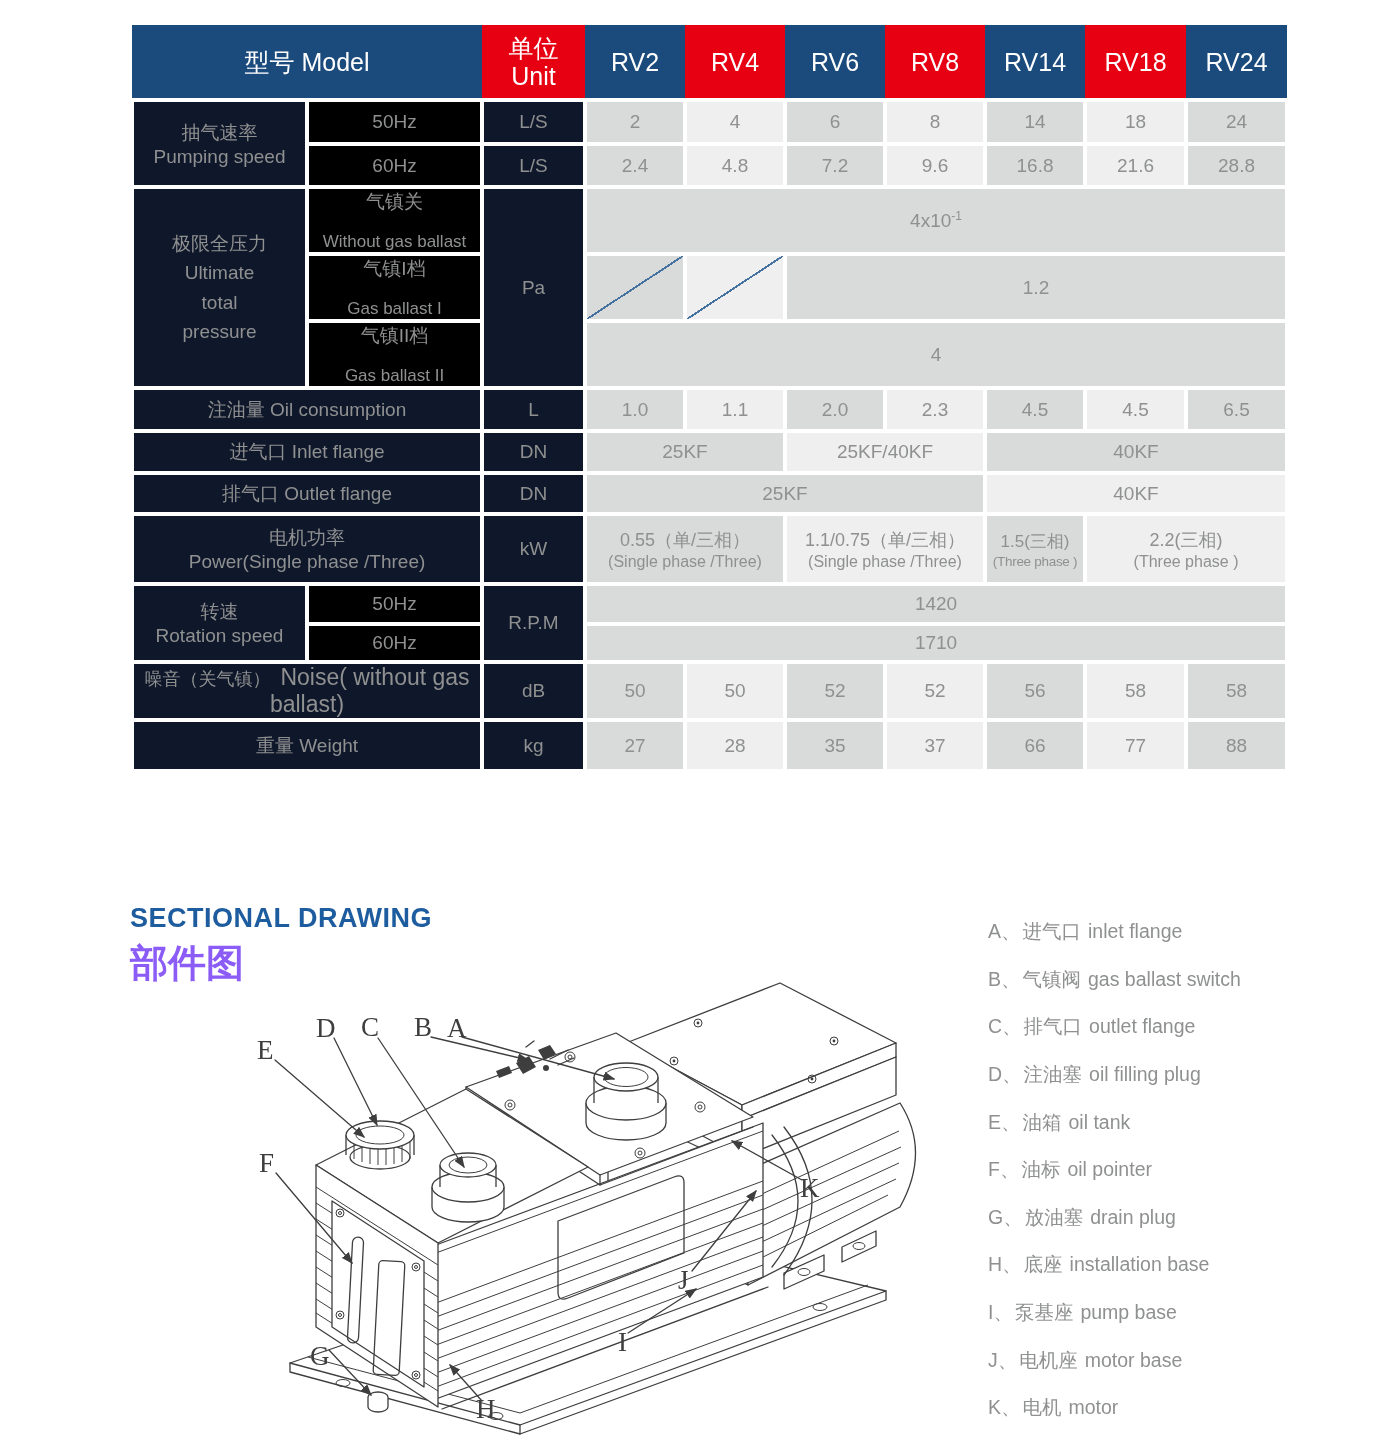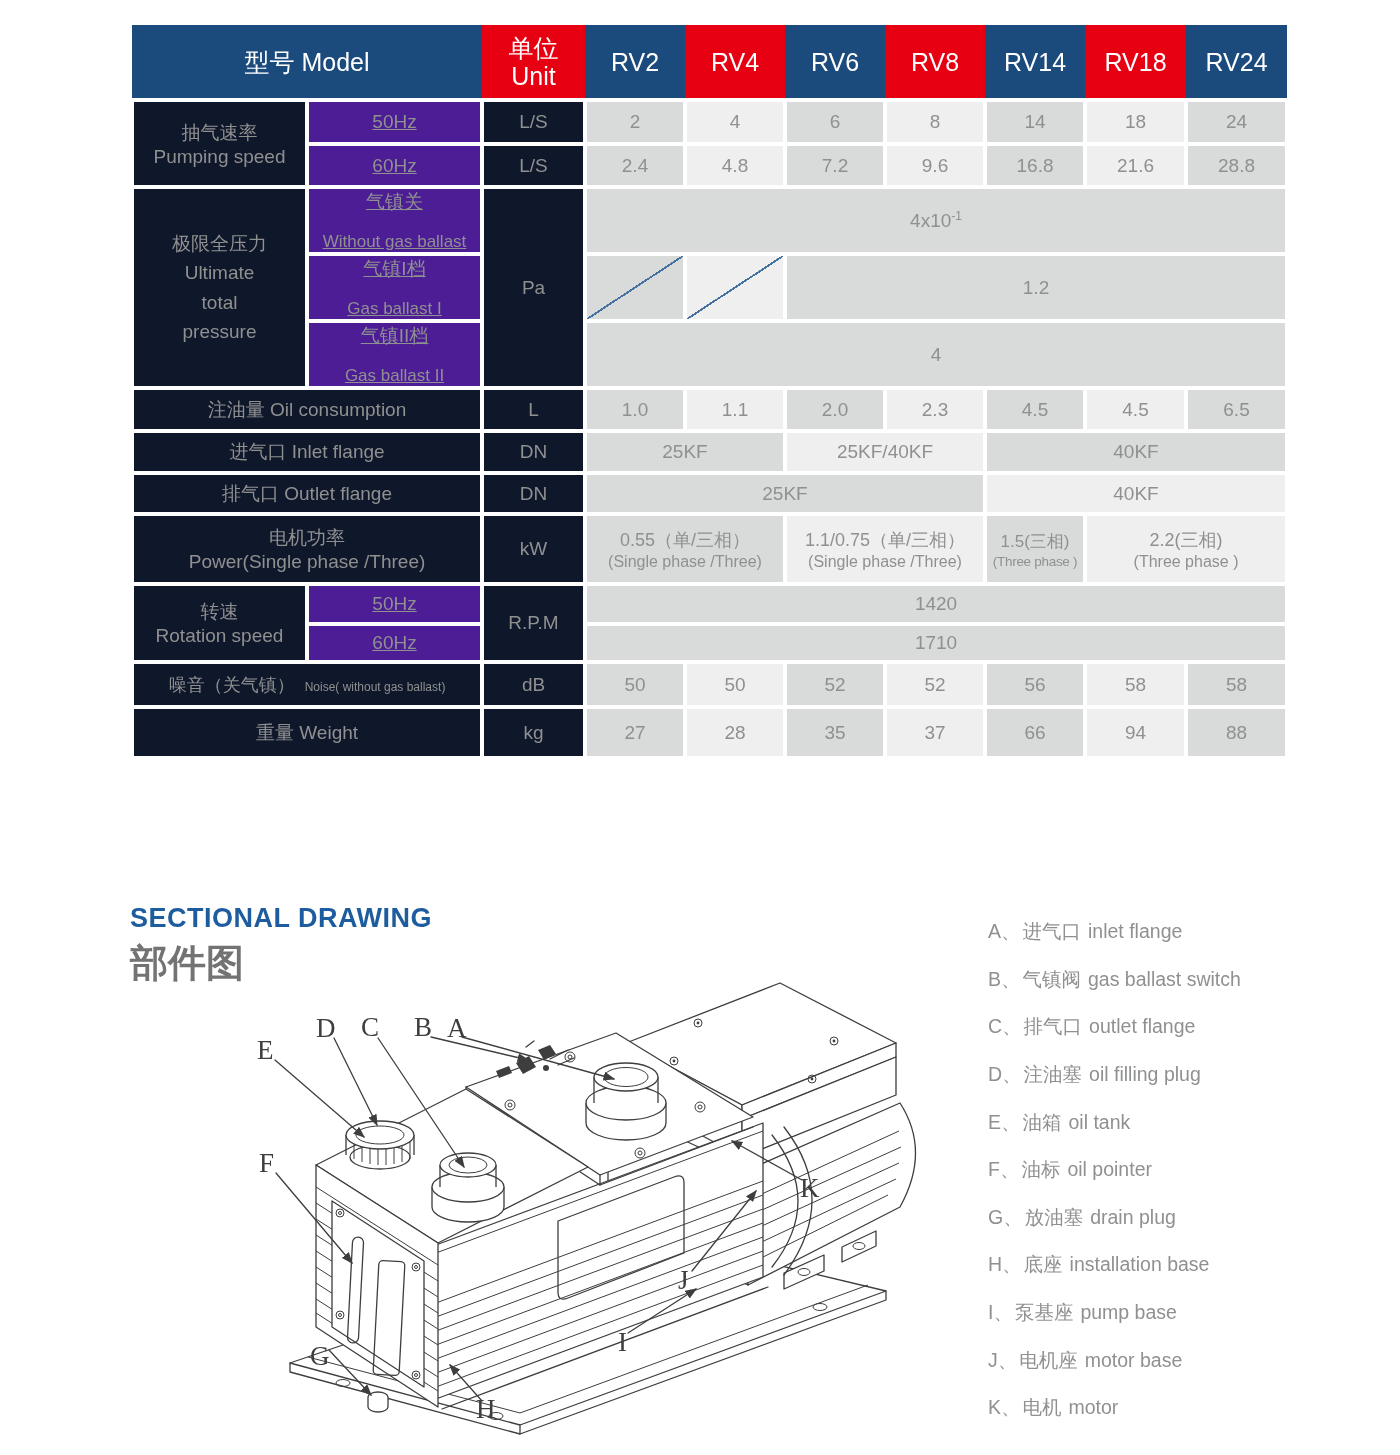--- a/index.html
+++ b/index.html
@@ -12,45 +12,45 @@
   table.spec{
     position:absolute;left:130px;top:25px;
     border-collapse:collapse;table-layout:fixed;width:1155px;
   }
   table.spec th{border:0 solid #fff;padding:0;font-weight:500;color:#fff;font-size:25px;line-height:1.12;}
   table.spec td{border:4px solid #fff;padding:0 4px;text-align:center;vertical-align:middle;color:#8f9090;font-size:19px;}
   tr.hdr{height:75px;margin-left:8px;}
   .hb{background:#1b4a7c;}
   .hr{background:#e60012;}
   .lab{background:#0f172a;color:#8a8b8b;}
-  .sub{background:#4c1d95;color:#8a8b8b;text-decoration:underline;}
+  .sub{background:#000000;color:#8a8b8b;}
   .unit{background:#0f172a;}
   .vd{background:#d9dada;}
   .vl{background:#efefef;}
   .diag{
     background-image:linear-gradient(to bottom right,rgba(0,0,0,0) 49.1%,#44719f 49.1%,#44719f 50.9%,rgba(0,0,0,0) 50.9%);
   }
   .two span{display:block;}
   .two .en{font-size:17px;margin-top:17px;}
   .lab4 span{display:block;line-height:1.55;}
   .pcell .l1{display:block;font-size:18px;}
   .pcell .l2{display:block;font-size:16px;margin-top:1px;}
   .pcell.tight .l1{font-size:17px;}
   .pcell.tight .l2{font-size:13.5px;letter-spacing:-0.3px;}
   .noiselab .zh{font-size:18px;}
-  .noiselab .en{font-size:12px;margin-left:10px;}
+  .noiselab .en{font-size:23px;margin-left:10px;}
   sup.exp{font-size:12px;}
   
   tr.r44{height:44px}tr.r43{height:43px}tr.r62{height:62px}tr.r66{height:66px}
   tr.r42{height:42px}tr.r41{height:41px}tr.r70{height:70px}tr.r40{height:40px}
   tr.r38{height:38px}tr.r45{height:45px}tr.r51{height:51px}
 
   
   .sec-title-en{position:absolute;left:130px;top:903px;font-size:27px;font-weight:700;color:#1d5c9e;letter-spacing:0.5px;}
-  .sec-title-zh{position:absolute;left:130px;top:938px;font-size:38px;font-weight:700;color:#737373;}
+  .sec-title-zh{position:absolute;left:130px;top:938px;font-size:38px;font-weight:700;color:#8b5cf6;}
 
   
   .legend{position:absolute;left:988px;top:908px;list-style:none;margin:0;padding:0;}
   .legend li{height:47.6px;font-size:19.5px;color:#8f9090;display:flex;align-items:center;}
   .legend .en{margin-left:7px;}
   .legend .zh{margin-left:2px;}
 
   
   .drawing{position:absolute;left:228px;top:955px;width:706px;height:490px;}
   .drawing svg{width:100%;height:100%;}
@@ -232,21 +232,21 @@
   </tr>
 
   <tr class="r51">
     <td class="lab" colspan="2">重量 Weight</td>
     <td class="unit">kg</td>
     <td class="vd">27</td>
     <td class="vl">28</td>
     <td class="vd">35</td>
     <td class="vl">37</td>
     <td class="vd">66</td>
-    <td class="vl">94</td>
+    <td class="vl">77</td>
     <td class="vd">88</td>
   </tr>
 </tbody>
   </table>
 
 <div class="sec-title-en">SECTIONAL DRAWING</div>
 <div class="sec-title-zh">部件图</div>
 
 <ul class="legend">
   <li>

